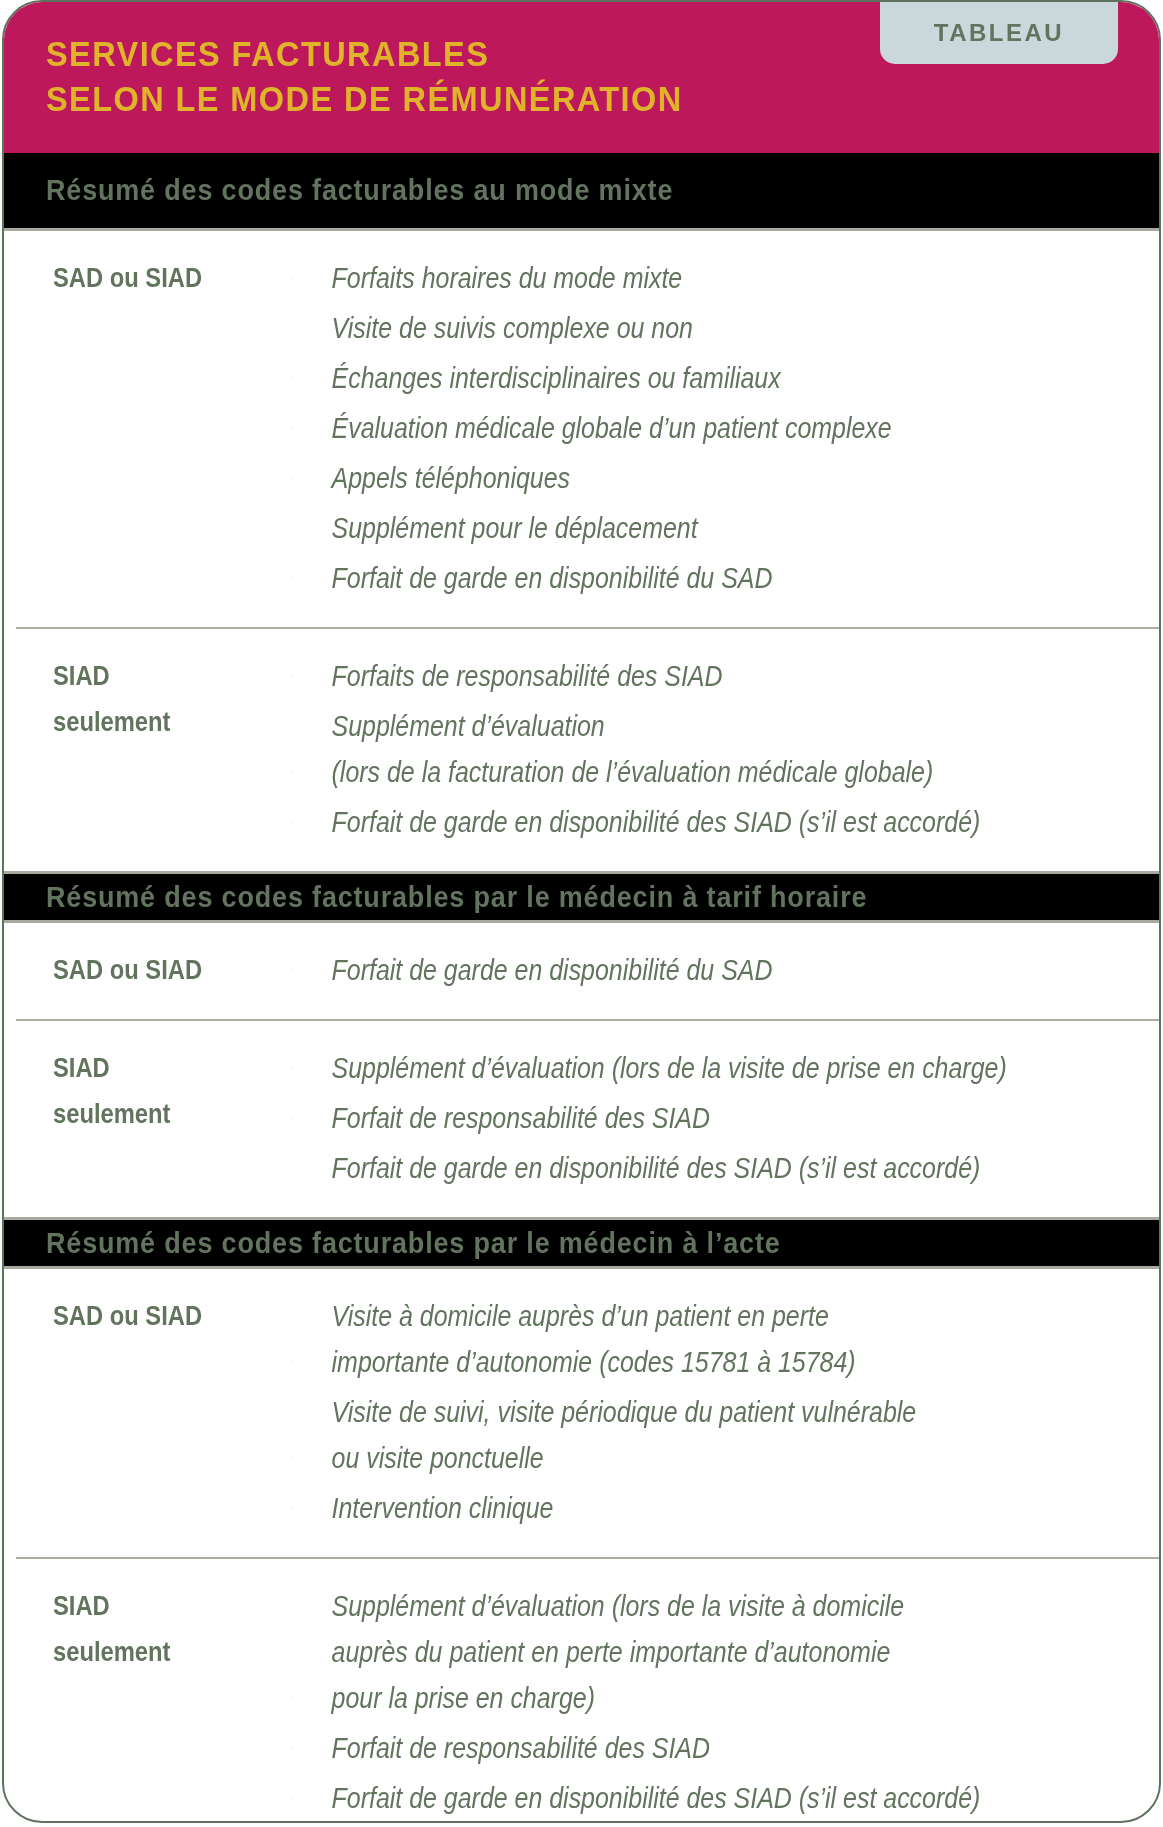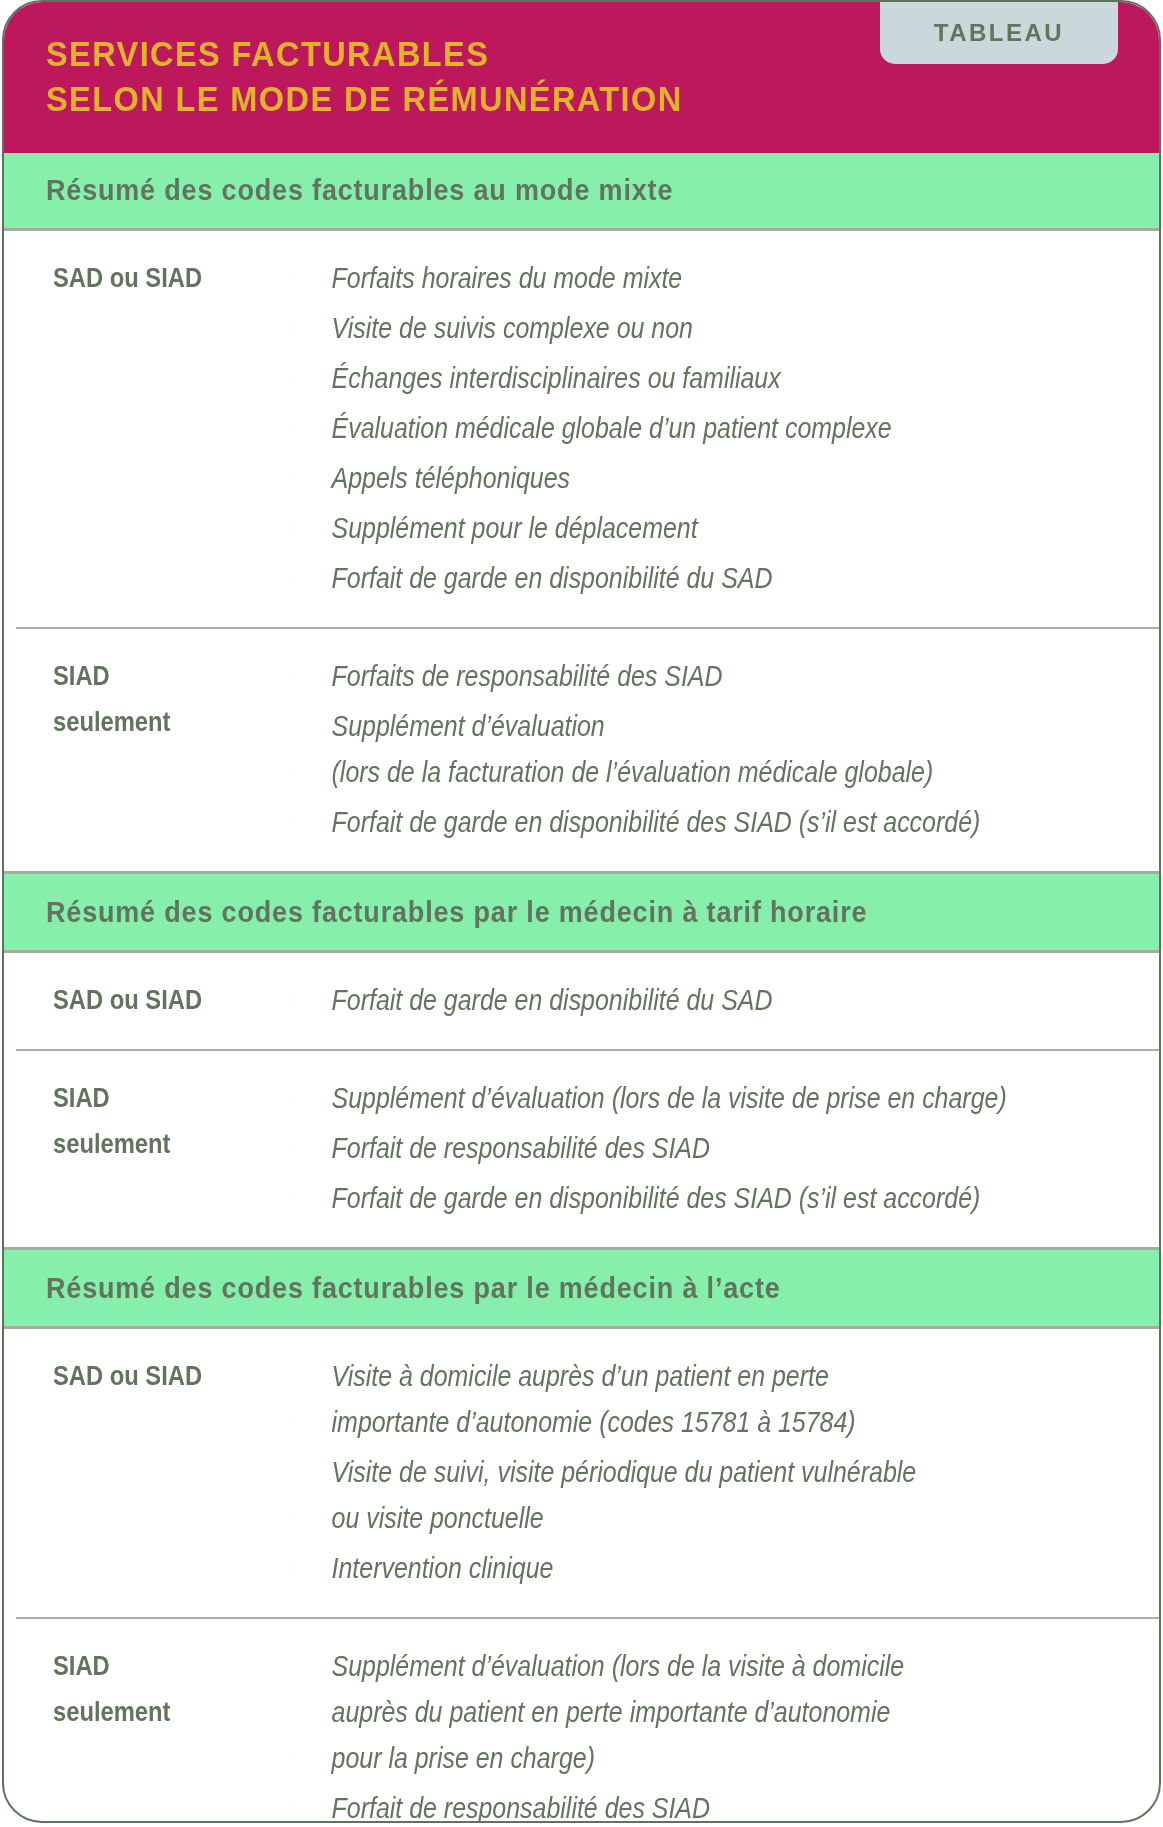--- a/index.html
+++ b/index.html
@@ -23,25 +23,25 @@
     position: absolute; left: 860px; top: -2px; width: 238px; height: 64px;
     background: #cad7db; border-radius: 0 0 15px 15px;
     display: flex; align-items: center; justify-content: center; margin-left: 16px;
   }
   .tab span {
     color: #62735e; font-size: 24px; letter-spacing: 2.5px; font-weight: bold;
     padding-top: 2px;
   }
 
   .section-head {
-    background: #86efac; border-bottom: 3px solid #a6ab9f;
+    background: #000000; border-bottom: 3px solid #a6ab9f;
     display: flex; align-items: center; padding-left: 42px;
   }
   .section-head.first { height: 78px; }
-  .section-head.next { height: 82px; border-top: 3px solid #a6ab9f; }
+  .section-head.next { height: 52px; border-top: 3px solid #a6ab9f; }
   .section-head span {
     color: #62735e; font-weight: bold; font-size: 29px; letter-spacing: 0.9px;
     white-space: nowrap; transform: scaleX(0.93); transform-origin: left center; display: inline-block;
   }
 
   .row {
     display: flex; padding: 24px 0 26px 0;
     border-bottom: 2px solid #a9ada3;
     margin-left: 12px;
   }

